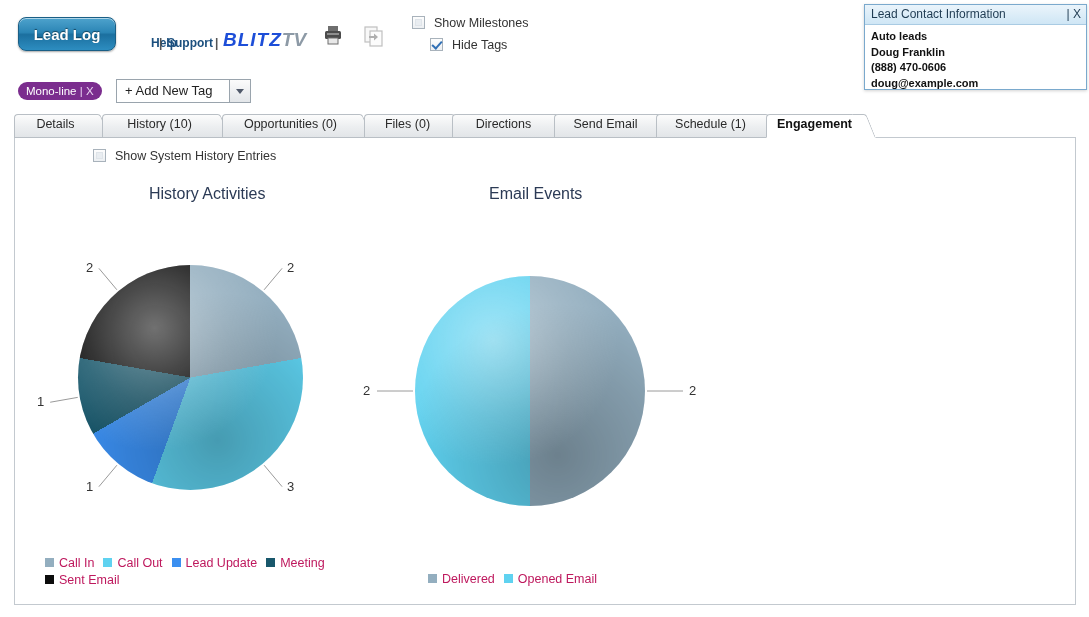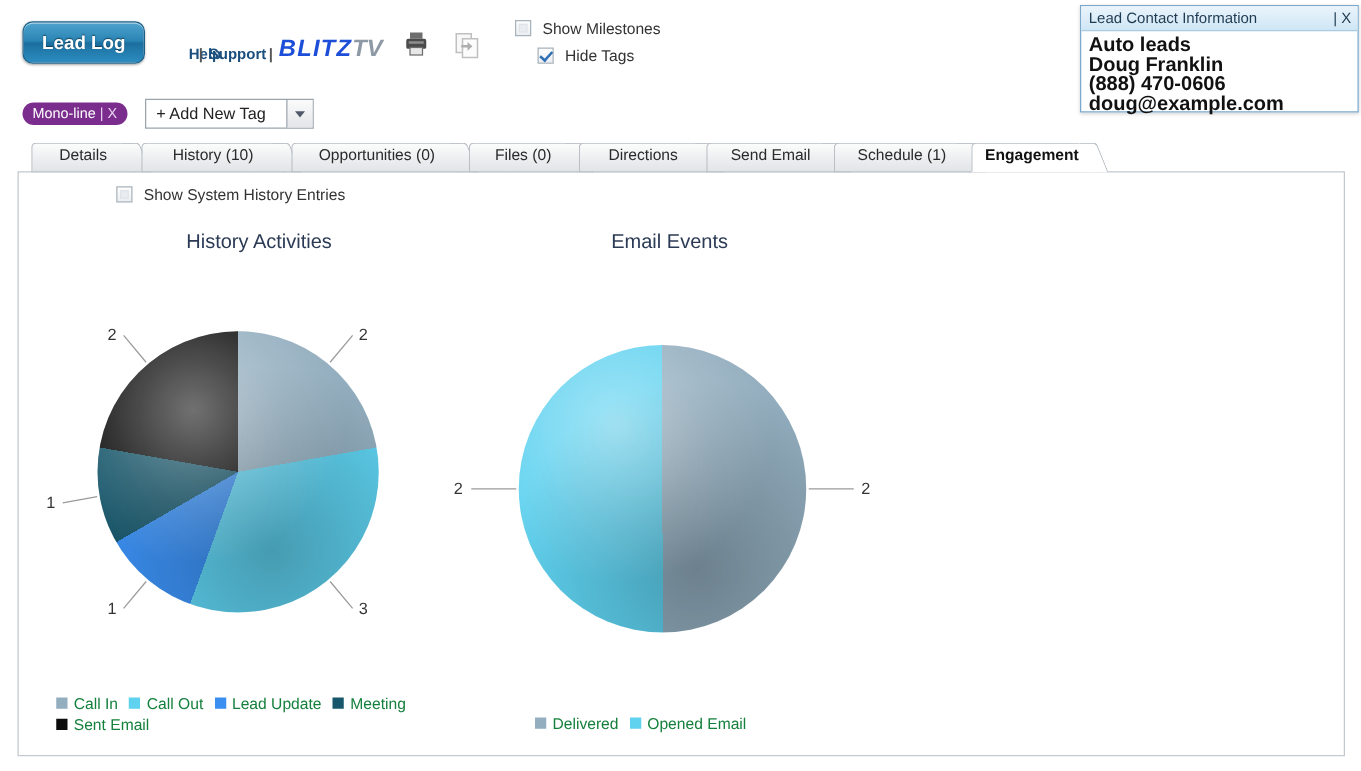--- a/index.html
+++ b/index.html
@@ -211,30 +211,30 @@
     position: absolute;
     right: 5px; top: 2px;
     font-size: 12px;
     color: #1f3b52;
     cursor: pointer;
   }
   #contact-body {
     padding: 4px 0 0 6px;
   }
   #contact-body div {
-    font-size: 16px;
+    font-size: 11px;
     font-weight: bold;
     color: #111;
     line-height: 15.5px;
   }
 
   
   #tabstrip {
     position: absolute;
-    left: 25px; top: 114px;
+    left: 14px; top: 114px;
     width: 1062px; height: 16px;
   }
   .tab {
     position: absolute;
     top: 0;
     height: 24px;
     box-sizing: border-box;
     cursor: pointer;
   }
   .tab .tab-body {
@@ -324,21 +324,21 @@
   .dlabel {
     position: absolute;
     font-size: 13px;
     color: #333;
     white-space: nowrap;
   }
 
   .legend {
     position: absolute;
     font-size: 12.5px;
-    color: #15803d;
+    color: #be185d;
     line-height: 17px;
   }
   #legend-history { left: 30px; top: 417px; width: 320px; }
   #legend-email   { left: 413px; top: 433px; width: 230px; }
   .legend .li {
     display: inline-block;
     margin-right: 9px;
     white-space: nowrap;
   }
   .legend .sw {

